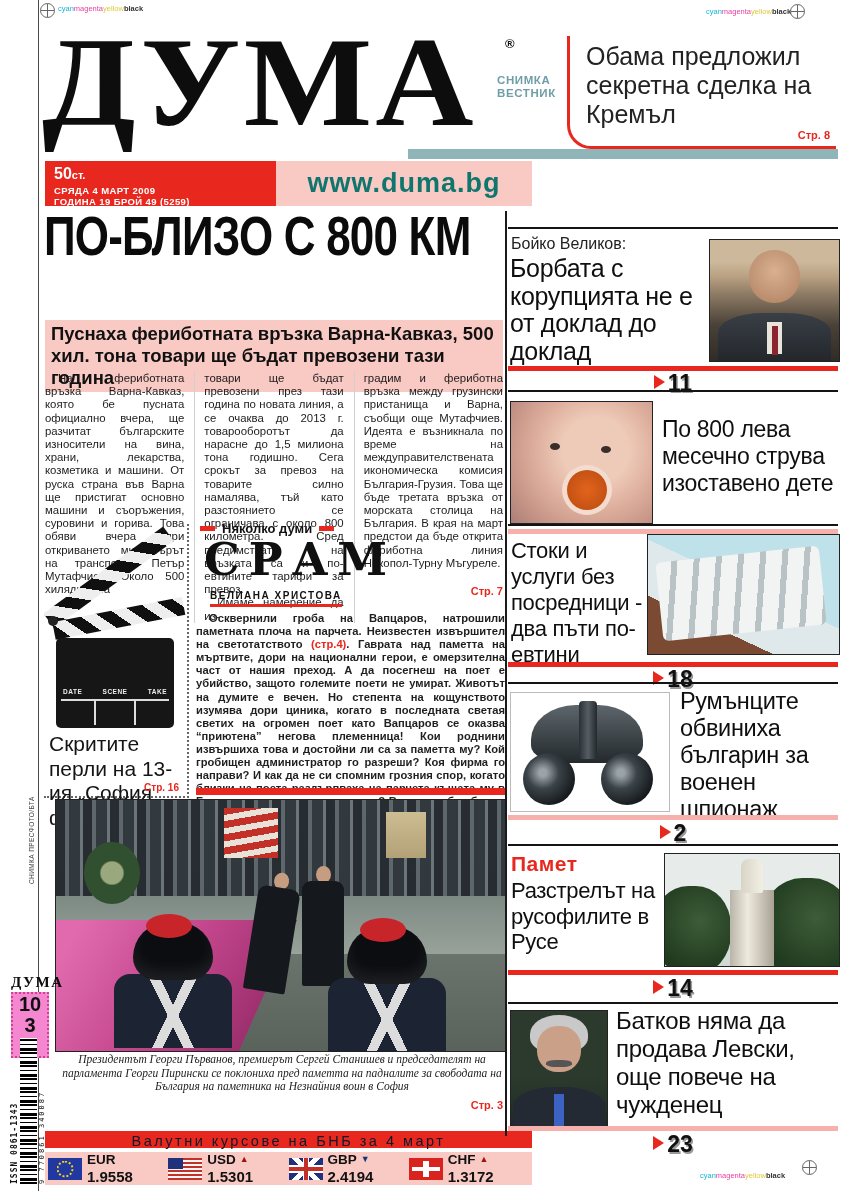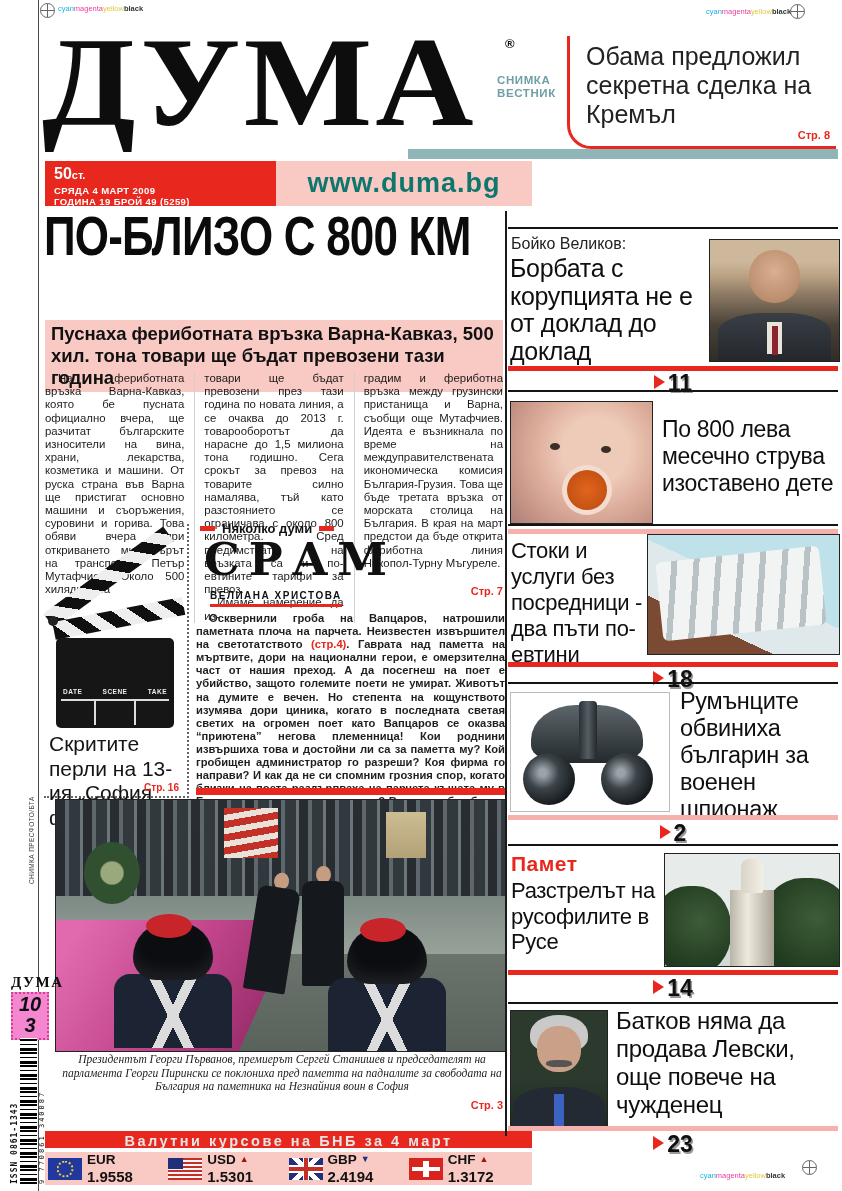--- a/index.html
+++ b/index.html
@@ -110,22 +110,22 @@
   .g-torso{width:118px;height:74px;margin-top:-6px;border-radius:16px 16px 0 0;background-color:#1c2433;
     background-image:linear-gradient(64deg,transparent 45%,#dcdcdc 45% 52%,transparent 52%),
                      linear-gradient(-64deg,transparent 45%,#dcdcdc 45% 52%,transparent 52%);}
   .photo-credit{left:28px;top:884px;width:80px;transform:rotate(-90deg);transform-origin:0 0;
     font-size:6.5px;letter-spacing:.4px;color:#444;white-space:nowrap;}
   .caption{left:62px;top:1053px;width:440px;text-align:center;font-family:"Liberation Serif",serif;
            font-style:italic;font-size:11.5px;line-height:13.5px;color:#222;}
   .cap-ref{left:45px;top:1099px;width:458px;text-align:right;font-size:11px;font-weight:bold;color:#e8281e;}
 
   
-  .cur-head{left:45px;top:1131px;width:487px;height:17px;background:#e8281e;color:#e5e5e5;
-    font-size:14.5px;font-weight:bold;letter-spacing:2.5px;text-align:center;line-height:21px;}
+  .cur-head{left:45px;top:1131px;width:487px;height:17px;background:#e8281e;color:#0f172a;
+    font-size:14.5px;font-weight:normal;letter-spacing:2.5px;text-align:center;line-height:21px;}
   .cur-row{left:45px;top:1152px;width:487px;height:33px;background:#f9c9c4;display:flex;
     align-items:center;padding:0 3px;box-sizing:border-box;}
   .cur-cell{flex:1;display:flex;align-items:center;gap:5px;}
   .flag{width:34px;height:22px;position:relative;flex:none;}
   .flag.eur{background:#2038a0;}
   .flag.eur:before{content:"";position:absolute;left:50%;top:50%;width:13px;height:13px;
     transform:translate(-50%,-50%);border:2px dotted #f5d020;border-radius:50%;}
   .flag.usd{background:repeating-linear-gradient(180deg,#c23028 0 2px,#f5f5f5 2px 4px);}
   .flag.usd:before{content:"";position:absolute;left:0;top:0;width:15px;height:11px;background:#20307a;}
   .flag.gbp{background:#20307a;overflow:hidden;}
@@ -201,22 +201,22 @@
   .ph-man2{background:linear-gradient(180deg,#2c3a2e 0 55%,#1d2a20);}
   .m2-hair{position:absolute;left:20%;top:3%;width:60%;height:32%;border-radius:50% 50% 40% 40%;background:#c9c9c9;}
   .m2-head{position:absolute;left:27%;top:13%;width:46%;height:38%;border-radius:46%;background:#caa088;}
   .m2-must{position:absolute;left:36%;top:41%;width:28%;height:6%;background:#555;border-radius:40%;}
   .m2-suit{position:absolute;left:2%;bottom:0;width:96%;height:36%;background:#242a33;border-radius:45% 45% 0 0;}
   .m2-tie{position:absolute;left:45%;bottom:0;width:10%;height:30%;background:#3d63c2;}
 
   
   .ed-brand{left:11px;top:974px;font-family:"Liberation Serif",serif;font-weight:bold;
             font-size:15px;letter-spacing:1.5px;color:#0d0d0d;}
-  .ed-box{left:11px;top:992px;width:38px;height:48px;background:#f487d0;border:2px dotted #d23d96;
-          box-sizing:border-box;text-align:center;font-style:italic;}
+  .ed-box{left:11px;top:992px;width:38px;height:66px;background:#f487d0;border:2px dotted #d23d96;
+          box-sizing:border-box;text-align:center;}
   .ed-num{font-size:20px;font-weight:bold;line-height:21px;color:#101010;}
   .issn{left:10px;top:1184px;width:146px;transform:rotate(-90deg);transform-origin:0 0;}
   .issn-t{font-family:"DejaVu Sans Mono",monospace;font-size:8px;font-weight:bold;letter-spacing:1px;color:#111;}
   .issn-bars{height:17px;margin:1px 0;
     background:repeating-linear-gradient(90deg,#000 0 2px,#fff 2px 3px,#000 3px 6px,#fff 6px 9px,#000 9px 10px,#fff 10px 13px);}
   .issn-d{font-family:"DejaVu Sans Mono",monospace;font-size:7px;letter-spacing:2px;color:#111;}
 </style>
 </head>
 <body>
 

